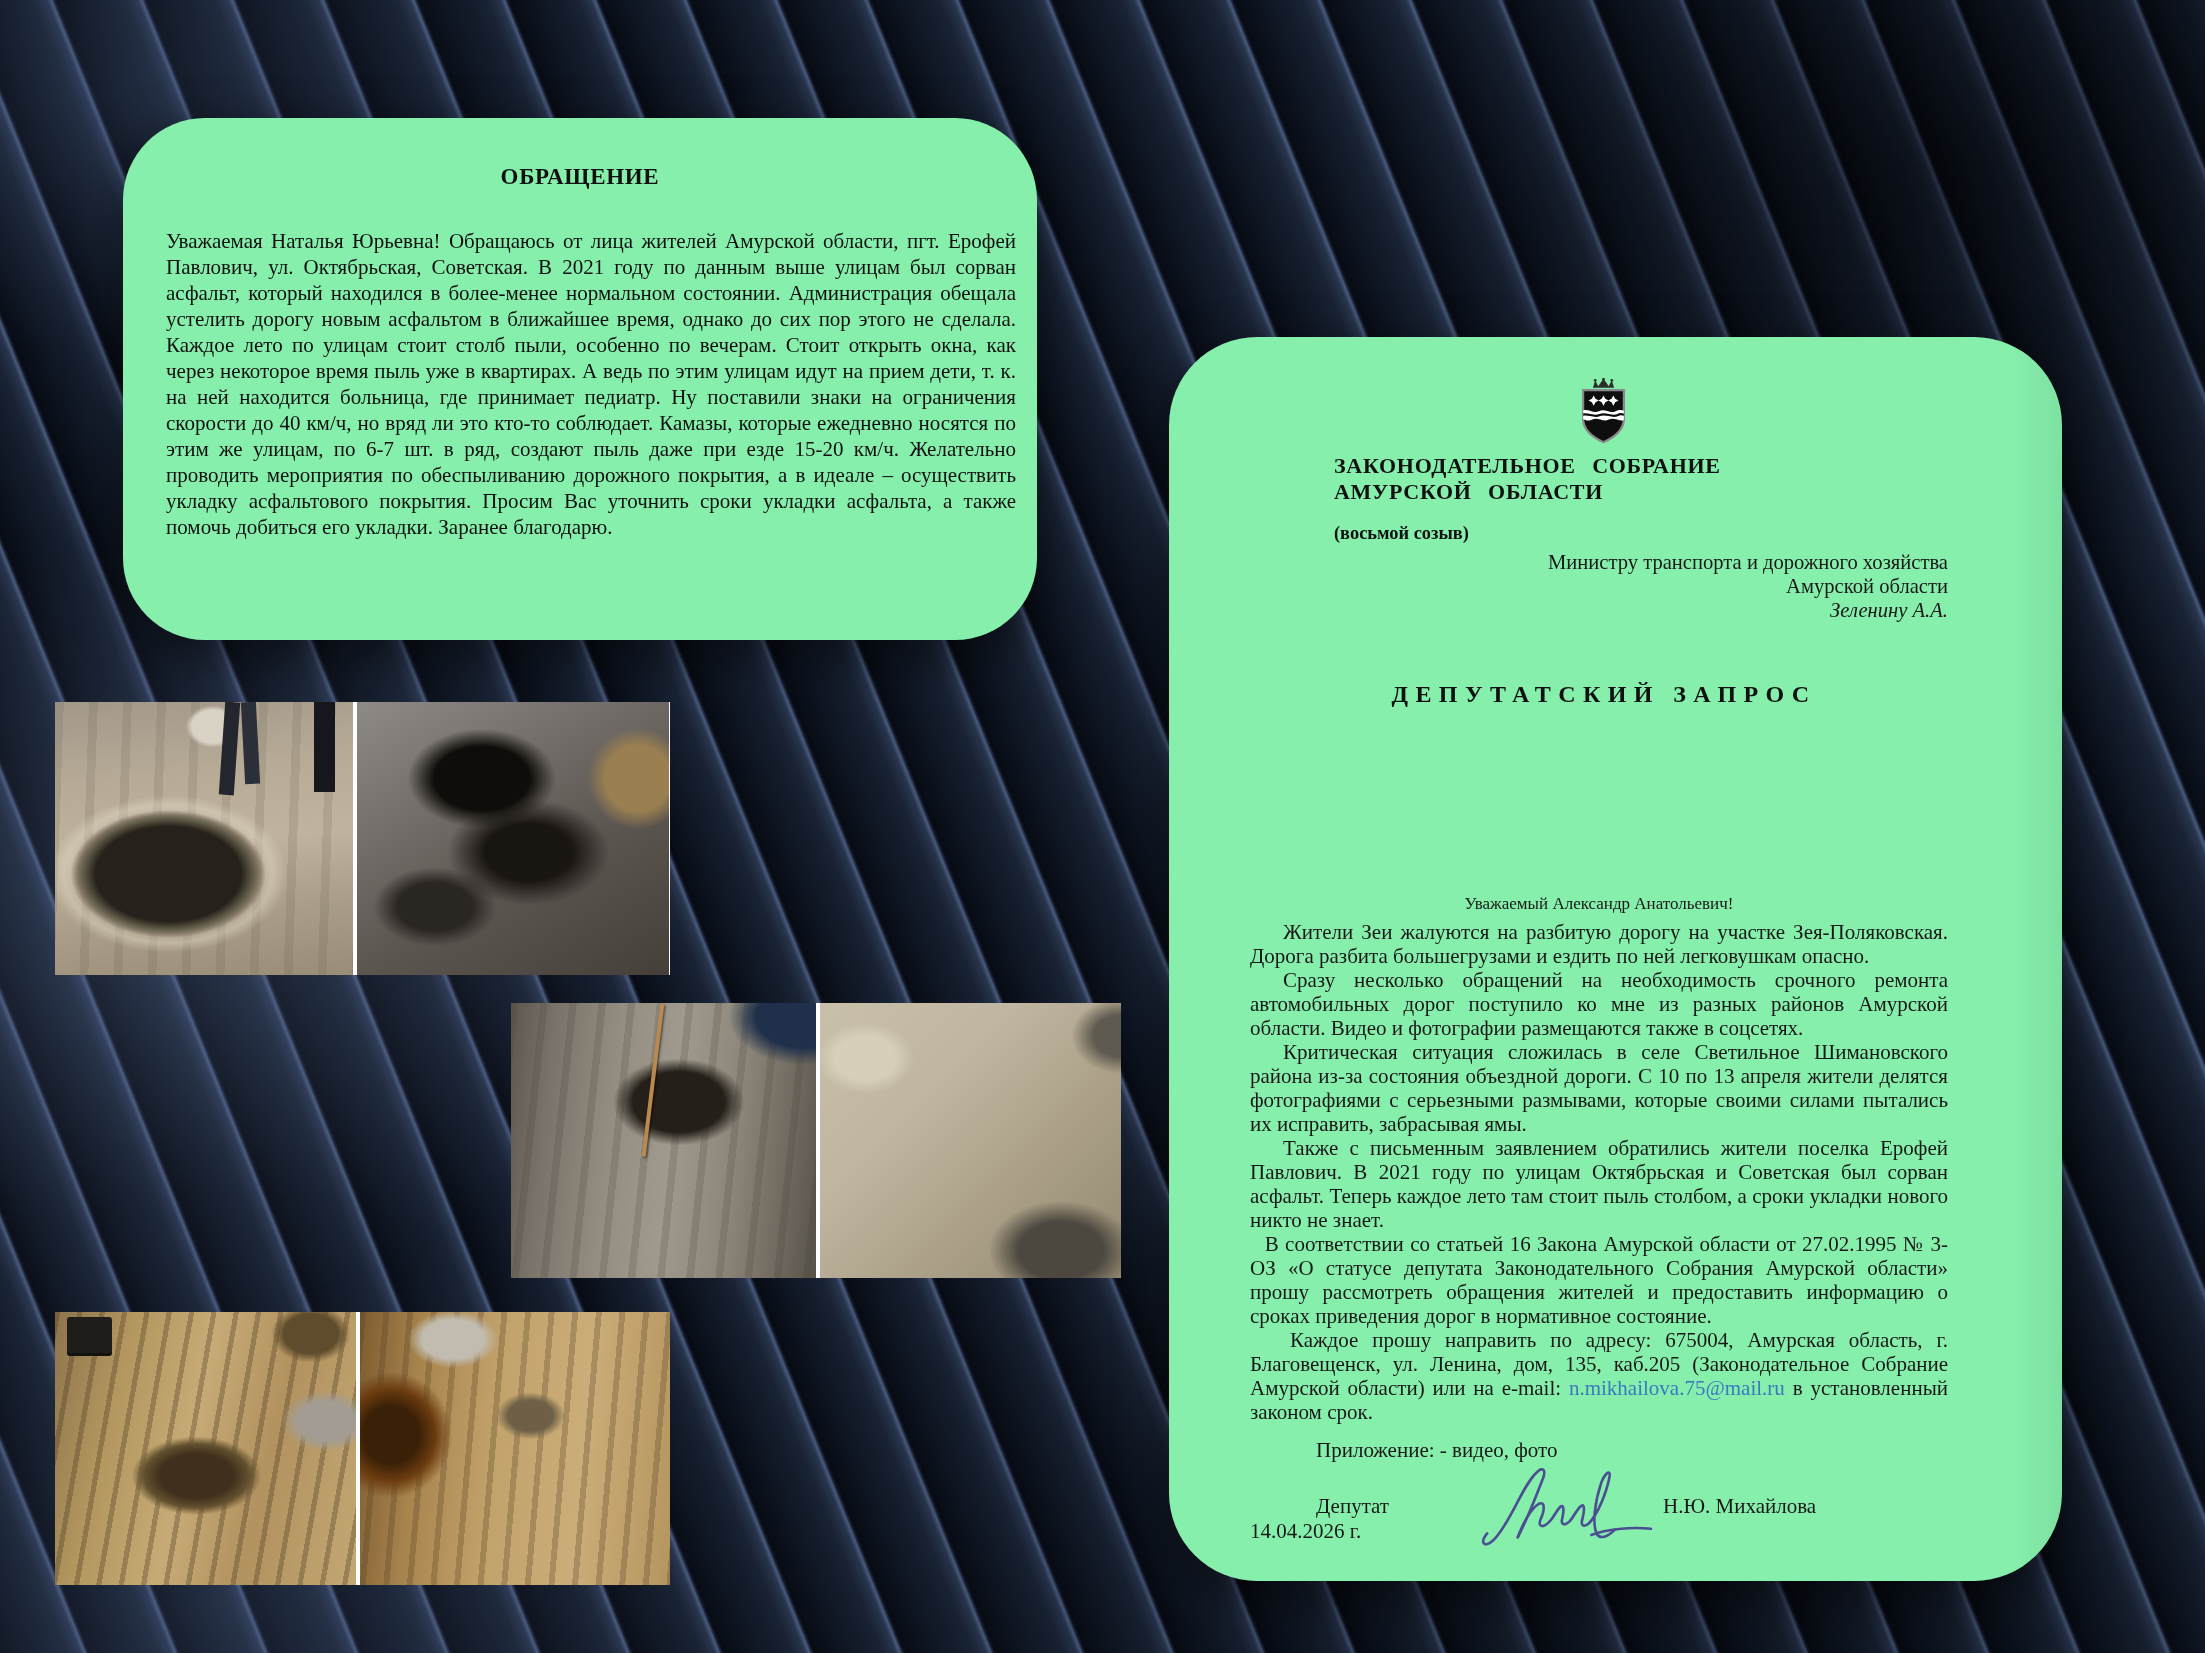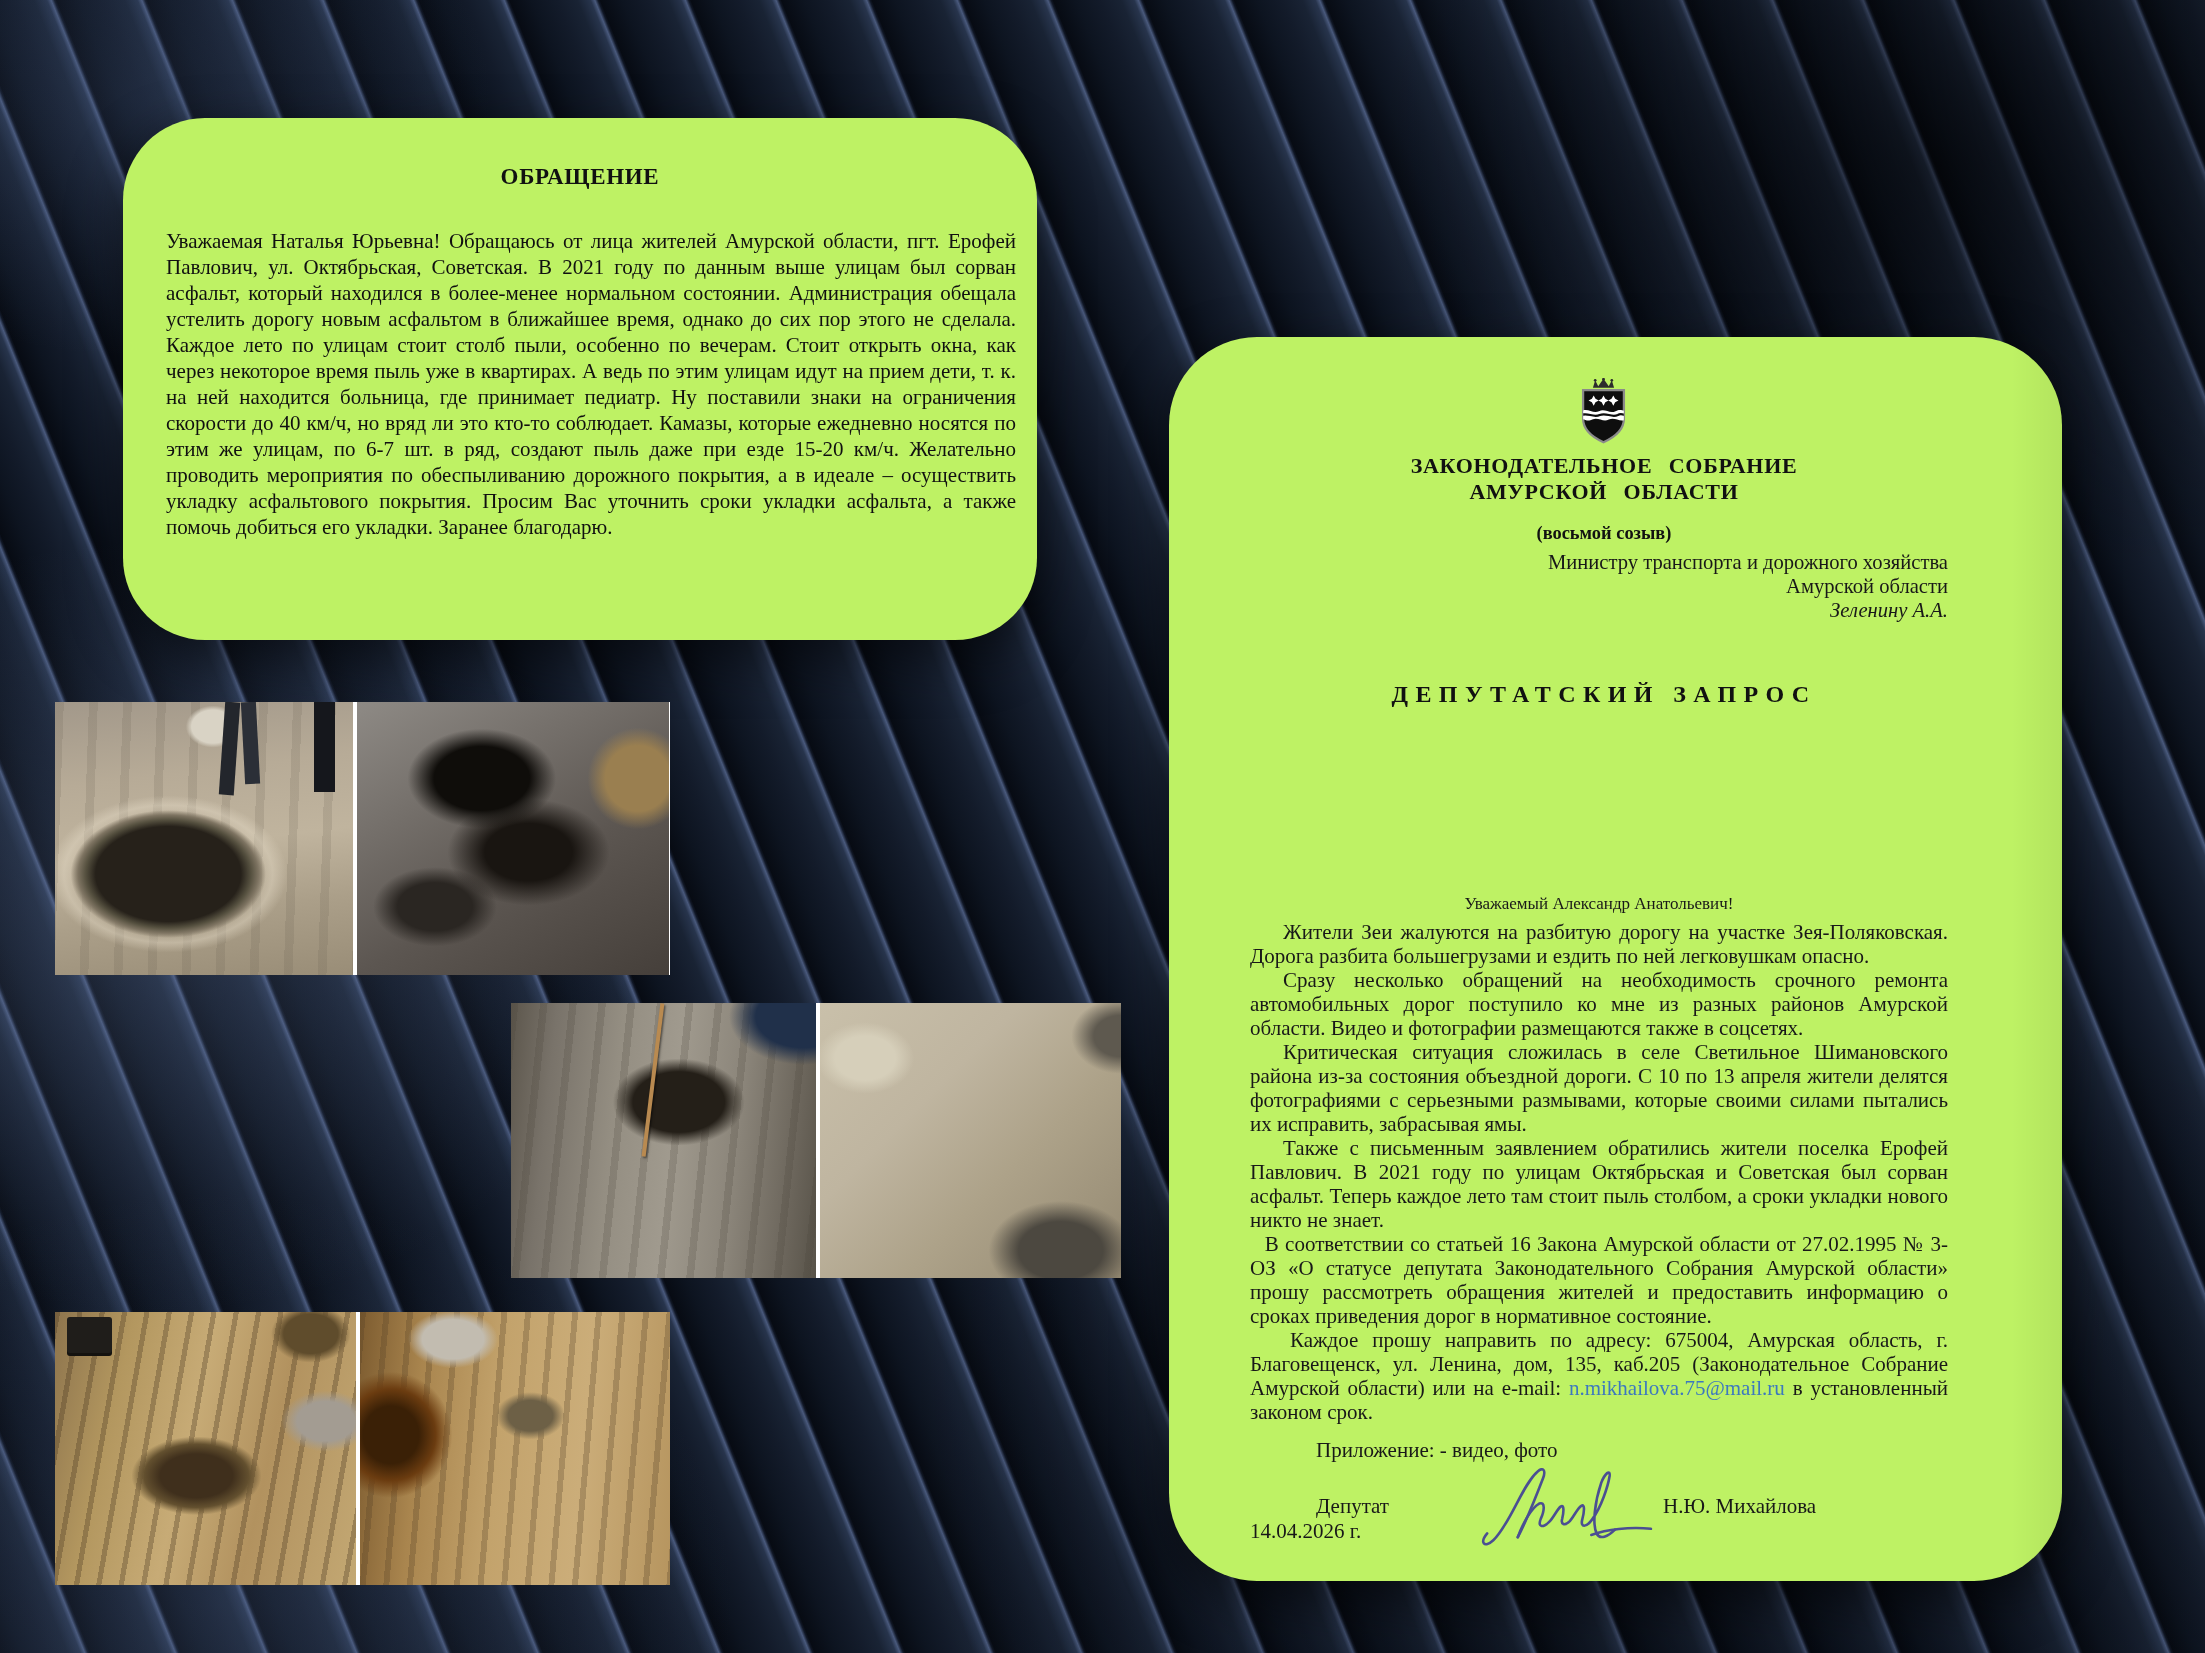--- a/index.html
+++ b/index.html
@@ -11,21 +11,21 @@
       radial-gradient(882px 662px at 88% 10%, rgba(0,0,0,0.50), rgba(0,0,0,0) 65%),
       radial-gradient(1103px 809px at 75% 88%, rgba(0,0,0,0.32), rgba(0,0,0,0) 70%),
       radial-gradient(698px 551px at 7% 56%, rgba(96,116,156,0.30), rgba(96,116,156,0) 70%),
       radial-gradient(735px 588px at 10% 97%, rgba(84,104,144,0.24), rgba(84,104,144,0) 70%),
       radial-gradient(515px 368px at 6% 6%, rgba(80,100,140,0.22), rgba(80,100,140,0) 70%),
       repeating-linear-gradient(68deg,
         #070b13 0px, #0d1420 20.6px, #131b2a 44px, #192334 63px,
         #27344c 75px, #49597c 79px, #111827 82px, #070b13 84px);
   }
   .card{
-    position:absolute;background:#bef264;
+    position:absolute;background:#86efac;
     box-shadow:0 17.6px 51px rgba(0,0,0,0.55);
   }
   
   .appeal-card{left:123px;top:118px;width:914px;height:522px;border-radius:82px;}
   .appeal-title{
     position:absolute;left:0;top:46px;width:100%;text-align:center;
     font-size:23px;font-weight:bold;letter-spacing:0.7px;color:#111;
   }
   .appeal-body{
     position:absolute;left:43px;top:110px;width:850px;
@@ -33,21 +33,21 @@
     text-align:justify;font-weight:500;
   }
   
   .letter-card{left:1169px;top:337px;width:893px;height:1244px;border-radius:88px;color:#181818;}
   .letter-card::after{
     content:"";position:absolute;top:0;right:0;bottom:0;width:51px;
     background:linear-gradient(to right, rgba(0,0,0,0) 0%, rgba(0,0,0,0.035) 55%, rgba(0,0,0,0.06) 100%);
     border-top-right-radius:88px;border-bottom-right-radius:88px;pointer-events:none;
   }
   .emblem{position:absolute;left:409px;top:41px;width:51px;height:68px;}
-  .org-header{position:absolute;left:165px;top:116px;width:540px;text-align:center;font-family:Liberation Serif, serif;}
+  .org-header{position:absolute;left:165px;top:116px;width:540px;font-family:Liberation Serif, serif;}
   .org-name{font-size:22px;font-weight:bold;letter-spacing:0.7px;word-spacing:10.3px;color:#111;}
   .org-sub{margin-top:18px;font-size:18.4px;font-weight:bold;color:#111;}
   .addressee{
     position:absolute;right:114px;top:213px;text-align:right;
     font-size:20.6px;line-height:24px;
   }
   .addressee .bold-italic{font-weight:normal;font-style:italic;}
   .doc-type{
     position:absolute;left:165px;top:344px;width:540px;text-align:center;
     font-size:24px;font-weight:bold;letter-spacing:7.4px;color:#111;

